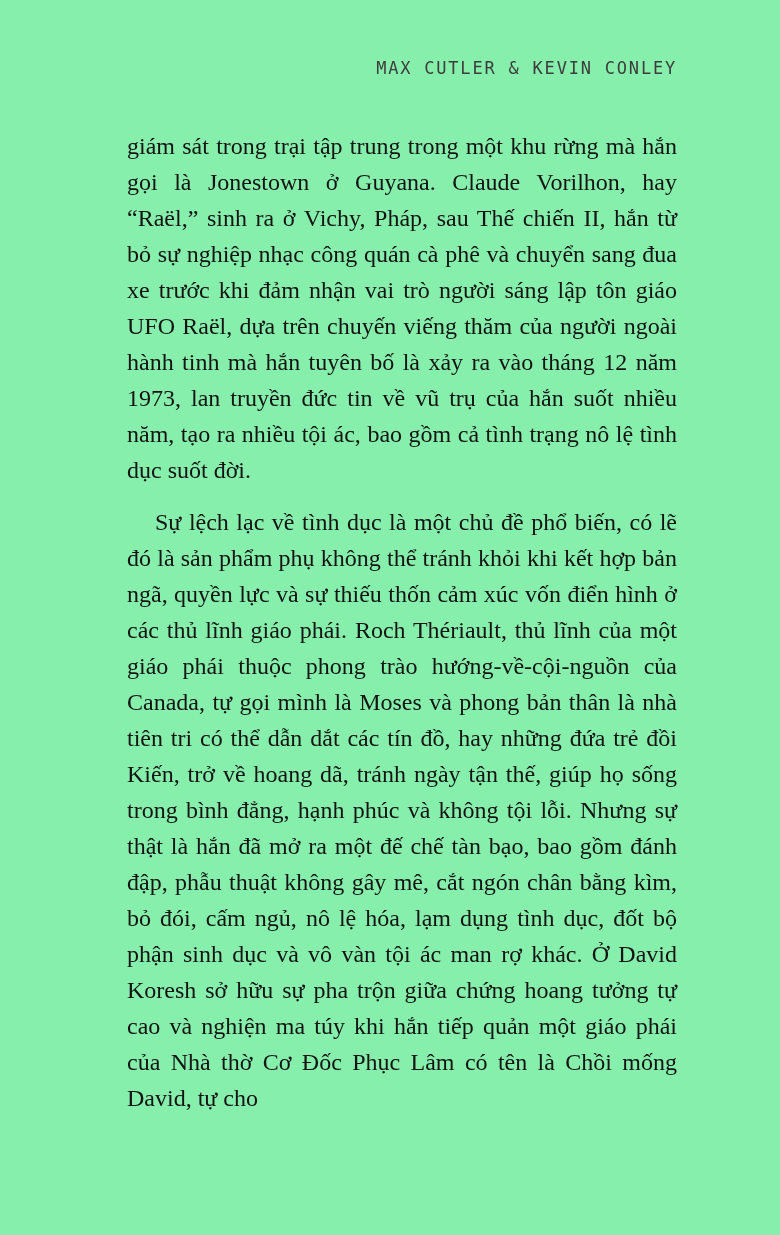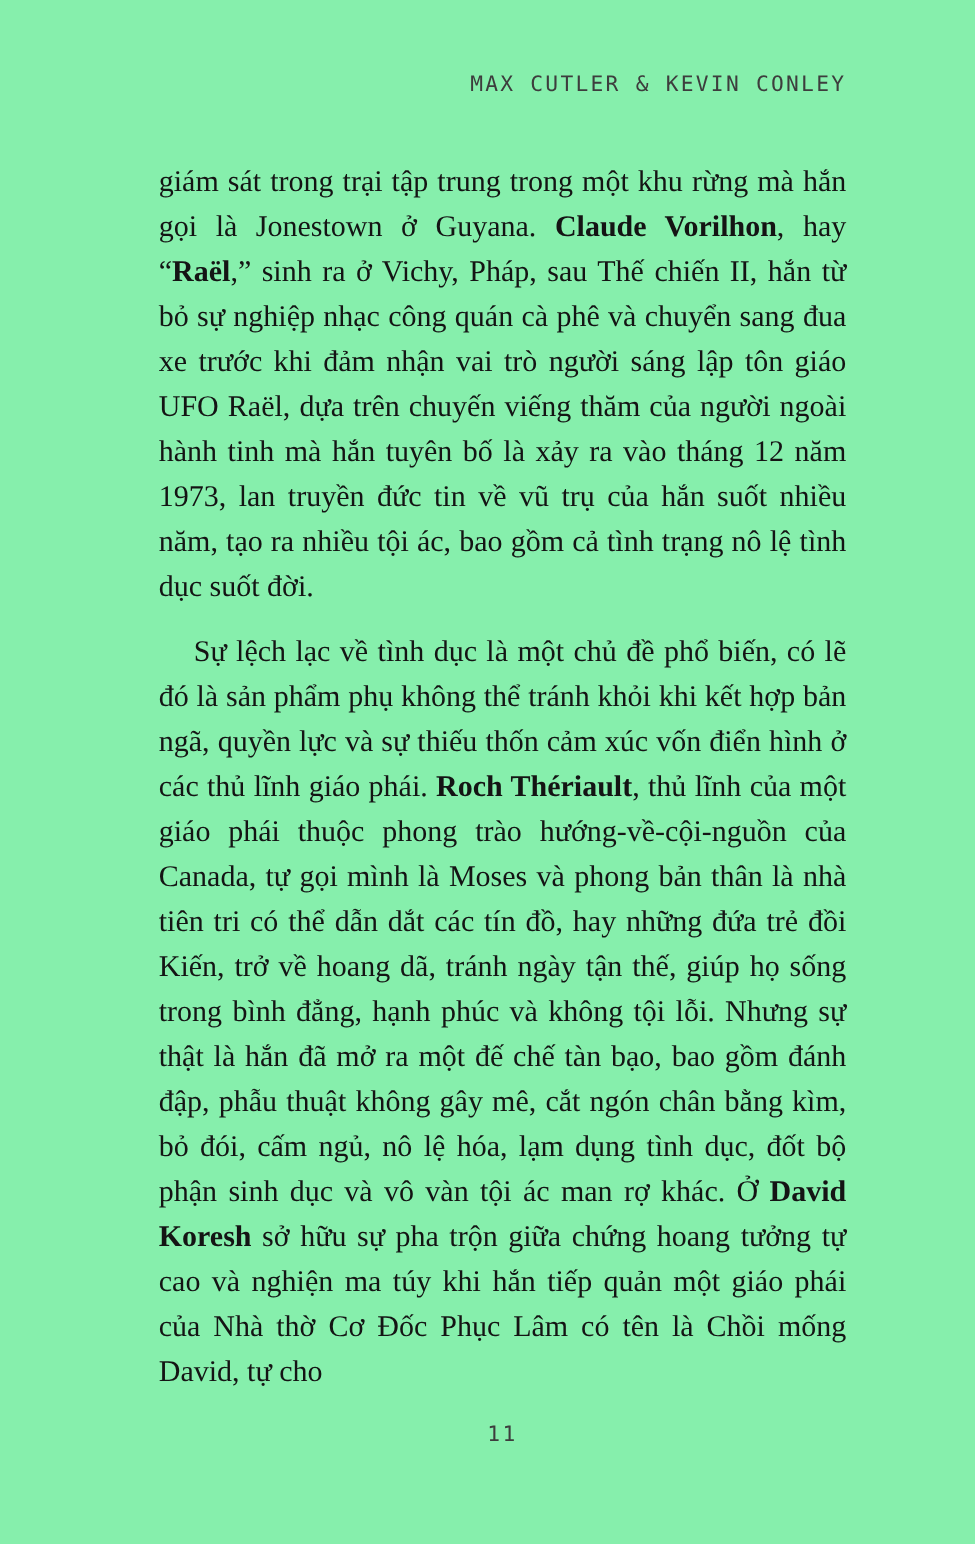--- a/index.html
+++ b/index.html
@@ -40,21 +40,21 @@
   .text-block p {
     margin: 0;
   }
   .text-block p + p {
     margin-top: 16px;
   }
   .text-block p.indent {
     text-indent: 28px;
   }
   .bold {
-    font-weight: bold;
+    font-weight: normal;
   }
   .folio {
     position: absolute;
     top: 1138px;
     left: 127px;
     width: 550px;
     text-align: center;
     font-family: "DejaVu Sans Mono", "Liberation Mono", monospace;
     font-size: 17px;
     letter-spacing: 2px;
@@ -70,17 +70,14 @@
     <span>MAX CUTLER &amp; KEVIN CONLEY</span>
   </header>
 
   <main class="text-block">
     <div id="paragraphs">
         <p class=""><span>giám sát trong trại tập trung trong một khu rừng mà hắn gọi là Jonestown ở Guyana. </span><span class="bold">Claude Vorilhon</span><span>, hay “</span><span class="bold">Raël</span><span>,” sinh ra ở Vichy, Pháp, sau Thế chiến II, hắn từ bỏ sự nghiệp nhạc công quán cà phê và chuyển sang đua xe trước khi đảm nhận vai trò người sáng lập tôn giáo UFO Raël, dựa trên chuyến viếng thăm của người ngoài hành tinh mà hắn tuyên bố là xảy ra vào tháng 12 năm 1973, lan truyền đức tin về vũ trụ của hắn suốt nhiều năm, tạo ra nhiều tội ác, bao gồm cả tình trạng nô lệ tình dục suốt đời.</span></p>
         <p class="indent"><span>Sự lệch lạc về tình dục là một chủ đề phổ biến, có lẽ đó là sản phẩm phụ không thể tránh khỏi khi kết hợp bản ngã, quyền lực và sự thiếu thốn cảm xúc vốn điển hình ở các thủ lĩnh giáo phái. </span><span class="bold">Roch Thériault</span><span>, thủ lĩnh của một giáo phái thuộc phong trào hướng-về-cội-nguồn của Canada, tự gọi mình là Moses và phong bản thân là nhà tiên tri có thể dẫn dắt các tín đồ, hay những đứa trẻ đồi Kiến, trở về hoang dã, tránh ngày tận thế, giúp họ sống trong bình đẳng, hạnh phúc và không tội lỗi. Nhưng sự thật là hắn đã mở ra một đế chế tàn bạo, bao gồm đánh đập, phẫu thuật không gây mê, cắt ngón chân bằng kìm, bỏ đói, cấm ngủ, nô lệ hóa, lạm dụng tình dục, đốt bộ phận sinh dục và vô vàn tội ác man rợ khác. Ở </span><span class="bold">David Koresh</span><span> sở hữu sự pha trộn giữa chứng hoang tưởng tự cao và nghiện ma túy khi hắn tiếp quản một giáo phái của Nhà thờ Cơ Đốc Phục Lâm có tên là Chồi mống David, tự cho</span></p>
       </div>
   </main>
 
-  <footer class="folio">
-    <span>11</span>
-  </footer>
 
 </div>
 
 </body></html>

